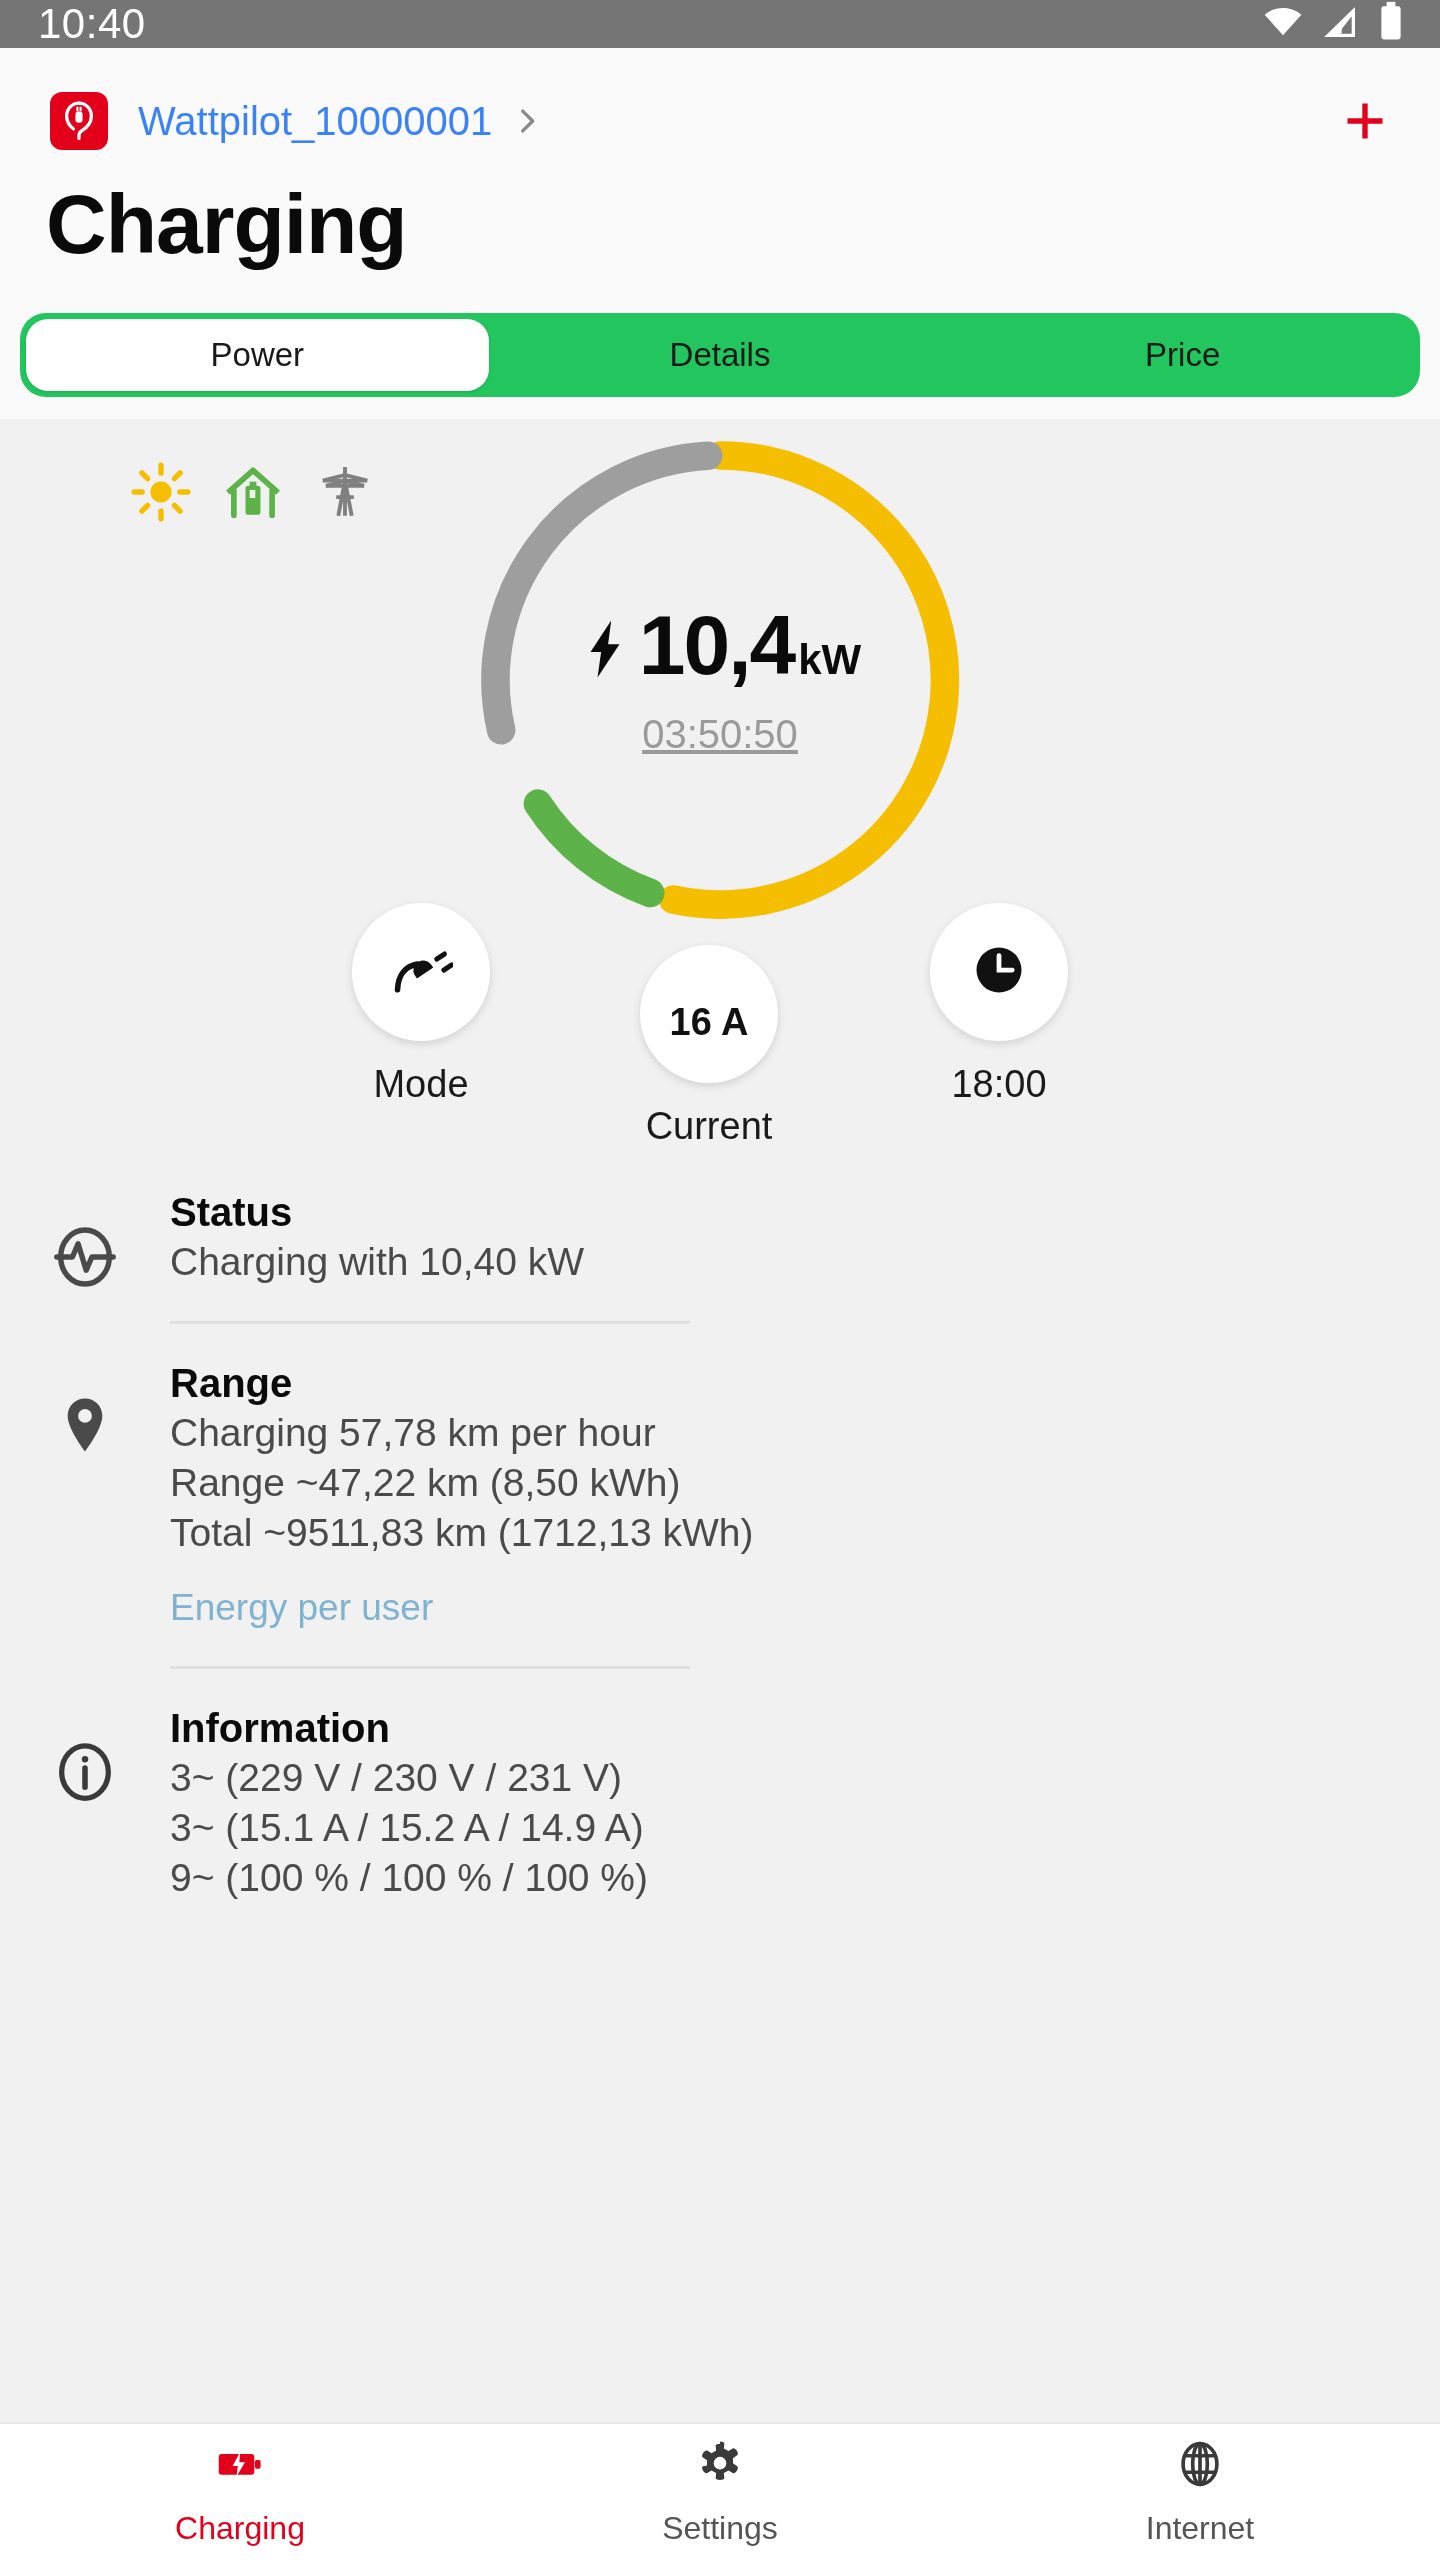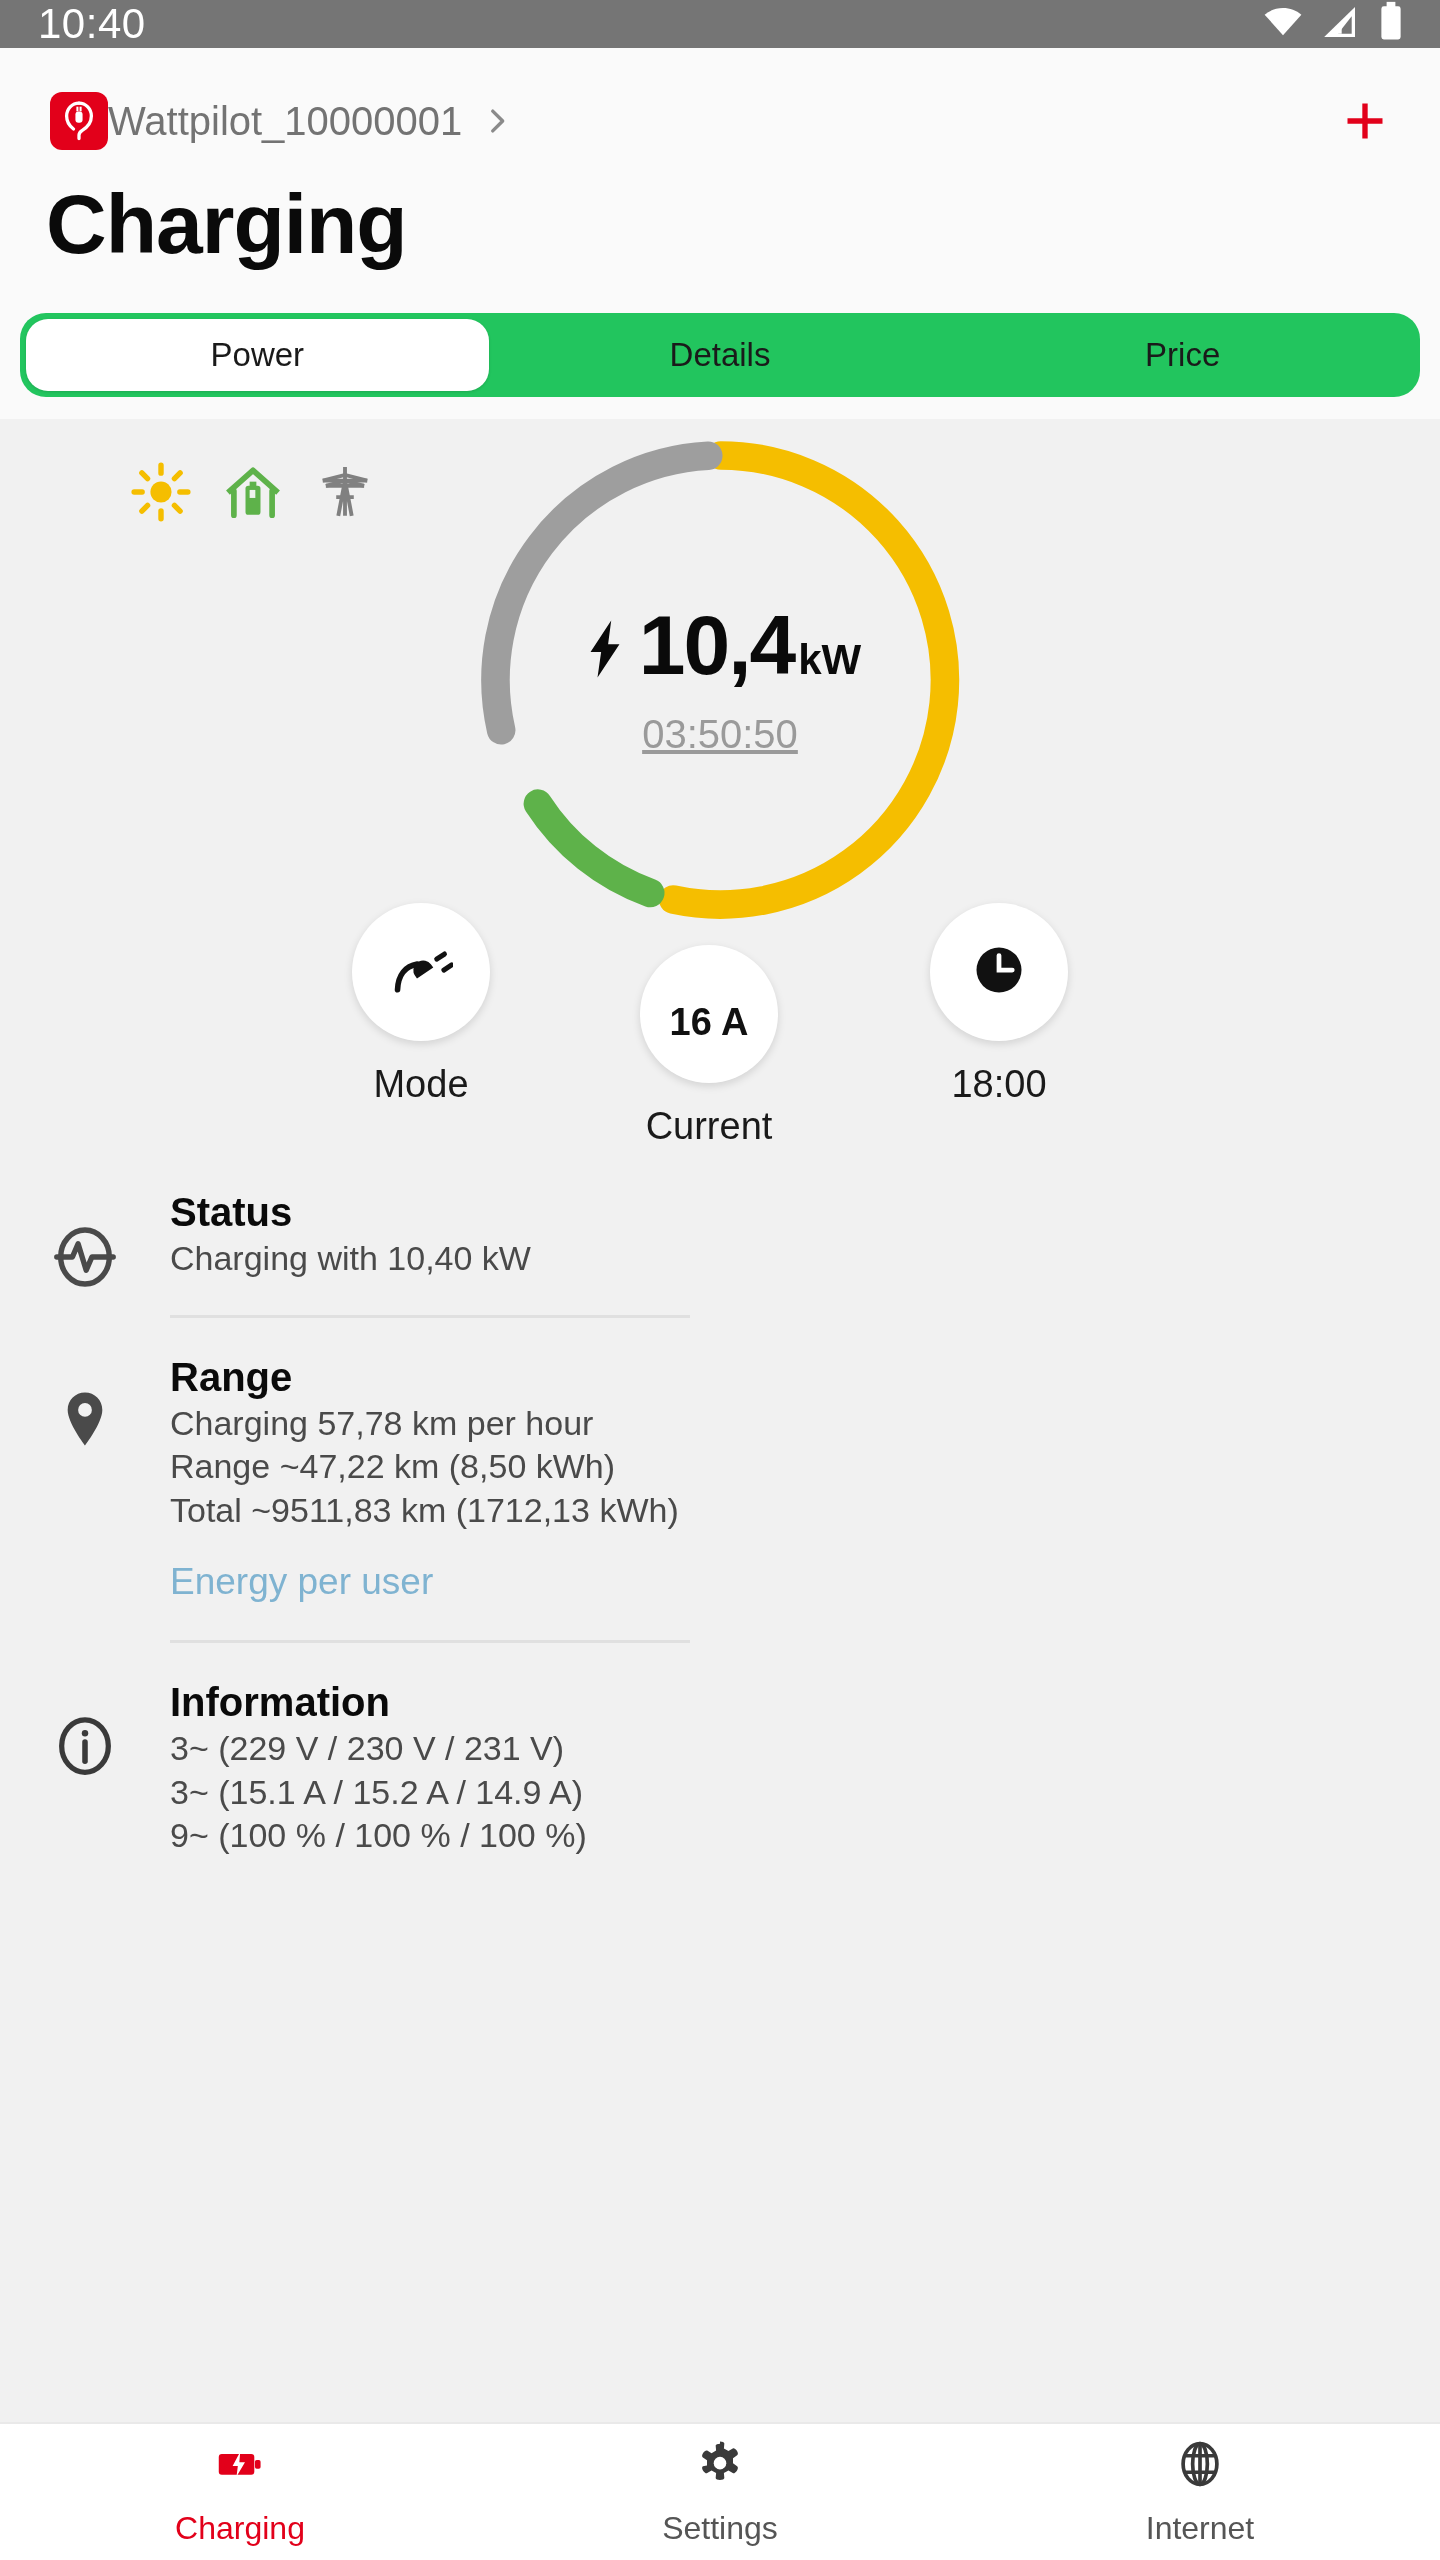--- a/index.html
+++ b/index.html
@@ -20,21 +20,21 @@
   .status-clock { font-size: 42px; letter-spacing: .5px; line-height: 1; }
   .status-icons { display: flex; align-items: center; gap: 16px; }
 
   
   .header { background: #FAFAFA; flex: 0 0 auto; padding-bottom: 10px; }
   .devicerow { display: flex; align-items: center; padding: 36px 40px 0 50px; height: 110px; }
   .device-logo {
     width: 58px; height: 58px; border-radius: 12px; background: #E2001A;
     display: flex; align-items: center; justify-content: center; flex: 0 0 auto;
   }
-  .device-name { font-size: 40px; color: #737373; white-space: nowrap; }
+  .device-name { font-size: 40px; color: #3b82f6; margin-left: 30px; white-space: nowrap; }
   .chev { margin-left: 18px; display: flex; align-items: center; }
   .spacer { flex: 1 1 auto; }
   .plus-btn { width: 70px; height: 70px; display: flex; align-items: center; justify-content: center; cursor: pointer; }
   .page-title {
     font-size: 84px; font-weight: bold; color: #0A0A0A;
     padding: 22px 0 0 46px; letter-spacing: -1px; line-height: 1.06;
   }
 
   
   .tabwrap { background: #FAFAFA; padding: 34px 20px 22px 20px; flex: 0 0 auto; }
@@ -83,21 +83,21 @@
   .ctrl-mode { left: 352px; top: 6px; }
   .ctrl-current { left: 640px; top: 48px; }
   .ctrl-clock { left: 930px; top: 6px; }
 
   
   .sections { padding: 0 0 0 0; }
   .section { display: flex; padding: 0 60px 0 0; }
   .sec-icon { width: 170px; flex: 0 0 170px; display: flex; justify-content: center; padding-top: 34px; }
   .sec-body { flex: 1 1 auto; padding-right: 10px; }
   .sec-title { font-size: 40px; font-weight: bold; color: #0A0A0A; line-height: 1.25; }
-  .sec-line { font-size: 34px; color: #4A4A4A; line-height: 1.28; }
+  .sec-line { font-size: 39px; color: #4A4A4A; line-height: 1.28; }
   .sec-link { font-size: 37px; color: #7FB3D1; line-height: 1.3; margin-top: 26px; display: inline-block; cursor: pointer; }
   .divider { height: 3px; background: #E0E0E0; margin: 34px 0 34px 0; width: 520px; }
 
   
   .bottomnav {
     flex: 0 0 auto; height: 138px; background: #FFFFFF; border-top: 2px solid #E9E9E9;
     display: flex; align-items: center;
   }
   .navitem {
     flex: 1 1 0; display: flex; flex-direction: column; align-items: center;

